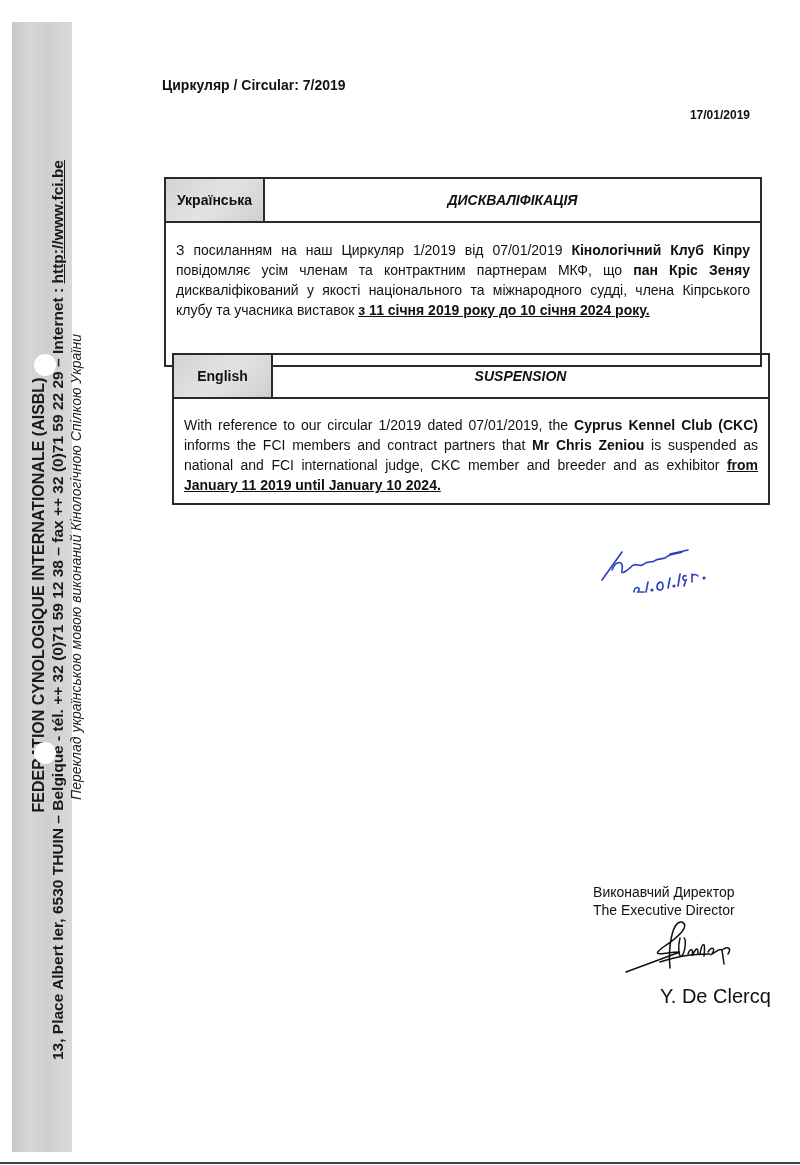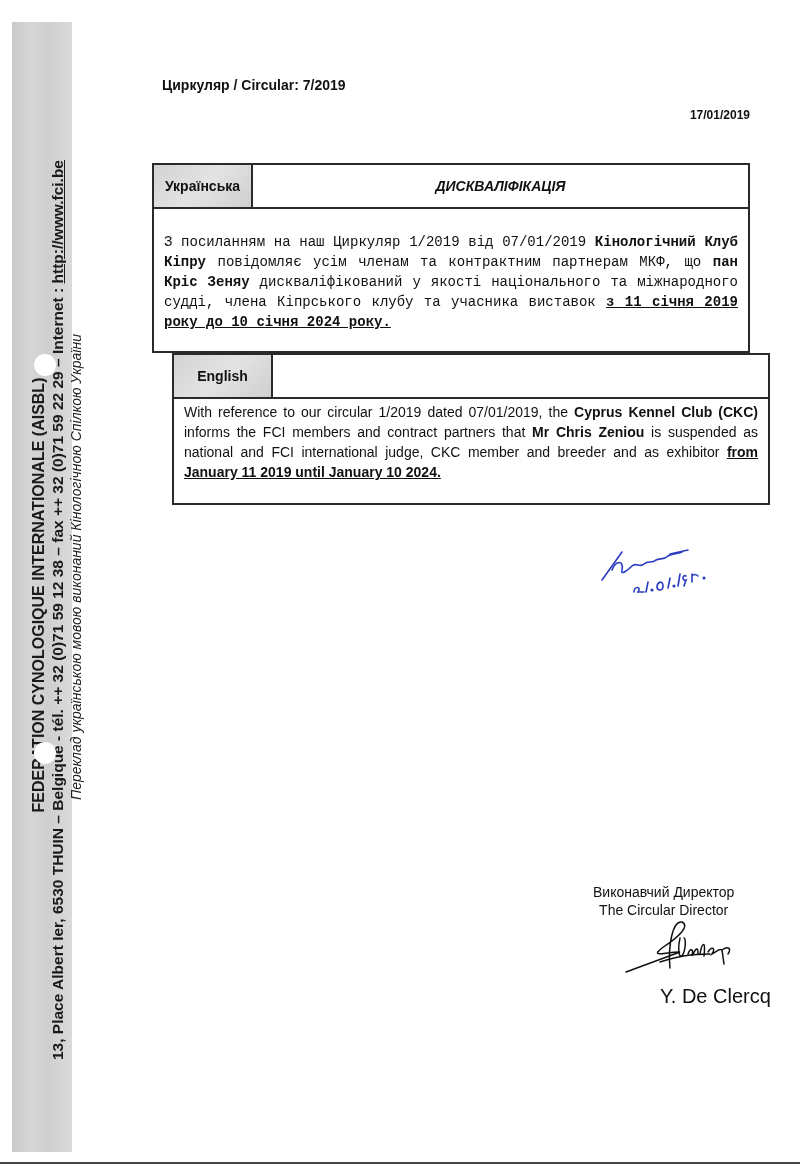--- a/index.html
+++ b/index.html
@@ -44,39 +44,39 @@
       font-size: 14px; font-weight: bold;
     }
     .date {
       position: absolute; right: 50px; top: 108px;
       font-size: 12px; font-weight: bold;
     }
     .box {
       position: absolute; left: 152px; width: 598px;
       border: 2px solid #2a2a2a; box-sizing: border-box;
     }
-    .box-ua { top: 163px; height: 190px; }
+    .box-ua { top: 177px; height: 190px; margin-left: 12px; }
     .box-en { top: 353px; height: 152px; margin-left: 20px; }
     .box-head { display: flex; height: 42px; border-bottom: 2px solid #2a2a2a; }
     .lang-cell {
       width: 97px; border-right: 2px solid #2a2a2a;
       background: linear-gradient(135deg, #d3d3d3, #e3e3e3 50%, #cfcfcf);
       display: flex; align-items: center; justify-content: center;
       font-size: 14px; font-weight: bold;
     }
     .title-cell {
       flex: 1; display: flex; align-items: center; justify-content: center;
       font-size: 14px; font-weight: bold; font-style: italic; text-align: center;
     }
     .box-body {
       padding: 12px 10px 0 10px;
       font-size: 14px; line-height: 20px; text-align: justify;
     }
-    .box-ua .box-body { padding-top: 23px; font-family: Liberation Mono, monospace; }
-    .box-en .box-body { padding-top: 3px; }
+    .box-ua .box-body { padding-top: 17px; }
+    .box-en .box-body { padding-top: 16px; }
     .b { font-weight: bold; }
     .bu { font-weight: bold; text-decoration: underline; }
     .stamp {
       position: absolute; left: 598px; top: 530px;
     }
     .signature-block {
       position: absolute; left: 593px; top: 883px;
       font-size: 14px; line-height: 18px; text-align: center;
     }
     .director-name {
@@ -117,20 +117,21 @@
     <div class="title-cell">ДИСКВАЛІФІКАЦІЯ</div>
   </div>
   <div class="box-body">
     <span>З посиланням на наш Циркуляр 1/2019 від 07/01/2019 </span><span class="b">Кінологічний Клуб Кіпру</span><span> повідомляє усім членам та контрактним партнерам МКФ, що </span><span class="b">пан Кріс Зеняу</span><span> дискваліфікований у якості національного та міжнародного судді, члена Кіпрського клубу та учасника виставок </span><span class="bu">з 11 січня 2019 року до 10 січня 2024 року.</span>
   </div>
 </div>
 
 <div class="box box-en">
   <div class="box-head">
     <div class="lang-cell">English</div>
+    <div class="title-cell">SUSPENSION</div>
   </div>
   <div class="box-body">
     <span>With reference to our circular 1/2019 dated 07/01/2019, the </span><span class="b">Cyprus Kennel Club (CKC)</span><span> informs the FCI members and contract partners that </span><span class="b">Mr Chris Zeniou</span><span> is suspended as national and FCI international judge, CKC member and breeder and as exhibitor </span><span class="bu">from January 11 2019 until January 10 2024.</span>
   </div>
 </div>
 
 <div class="stamp">
   <svg width="120" height="70" viewBox="0 0 120 70">
     <g fill="none" stroke="#2a3cc0" stroke-width="1.6" stroke-linecap="round">
       <path d="M4 50 L24 22"></path>
@@ -145,21 +146,21 @@
       <path d="M82 44 L80 56"></path>
       <path d="M88 46 C84 44 84 52 88 50 L86 56"></path>
       <path d="M94 44 L94 52 M94 46 C96 44 98 44 100 46"></path>
       <circle cx="106" cy="48" r="0.8"></circle>
     </g>
   </svg>
 </div>
 
 <div class="signature-block">
   <div>Виконавчий Директор</div>
-  <div>The Circular Director</div>
+  <div>The Executive Director</div>
 </div>
 
 <div class="sig">
   <svg width="125" height="62" viewBox="0 0 125 62">
     <g fill="none" stroke="#111" stroke-width="1.5" stroke-linecap="round">
       <path d="M6 54 L60 34 C44 34 30 40 42 30 C60 18 70 8 62 4 C52 2 48 30 50 50"></path>
       <path d="M40 44 C60 38 70 36 90 36"></path>
       <path d="M60 20 C58 28 58 40 62 38 C66 32 66 20 64 20"></path>
       <path d="M68 36 C70 30 74 30 72 38 C76 30 78 28 78 36"></path>
       <path d="M80 36 C82 24 86 22 84 38"></path>

